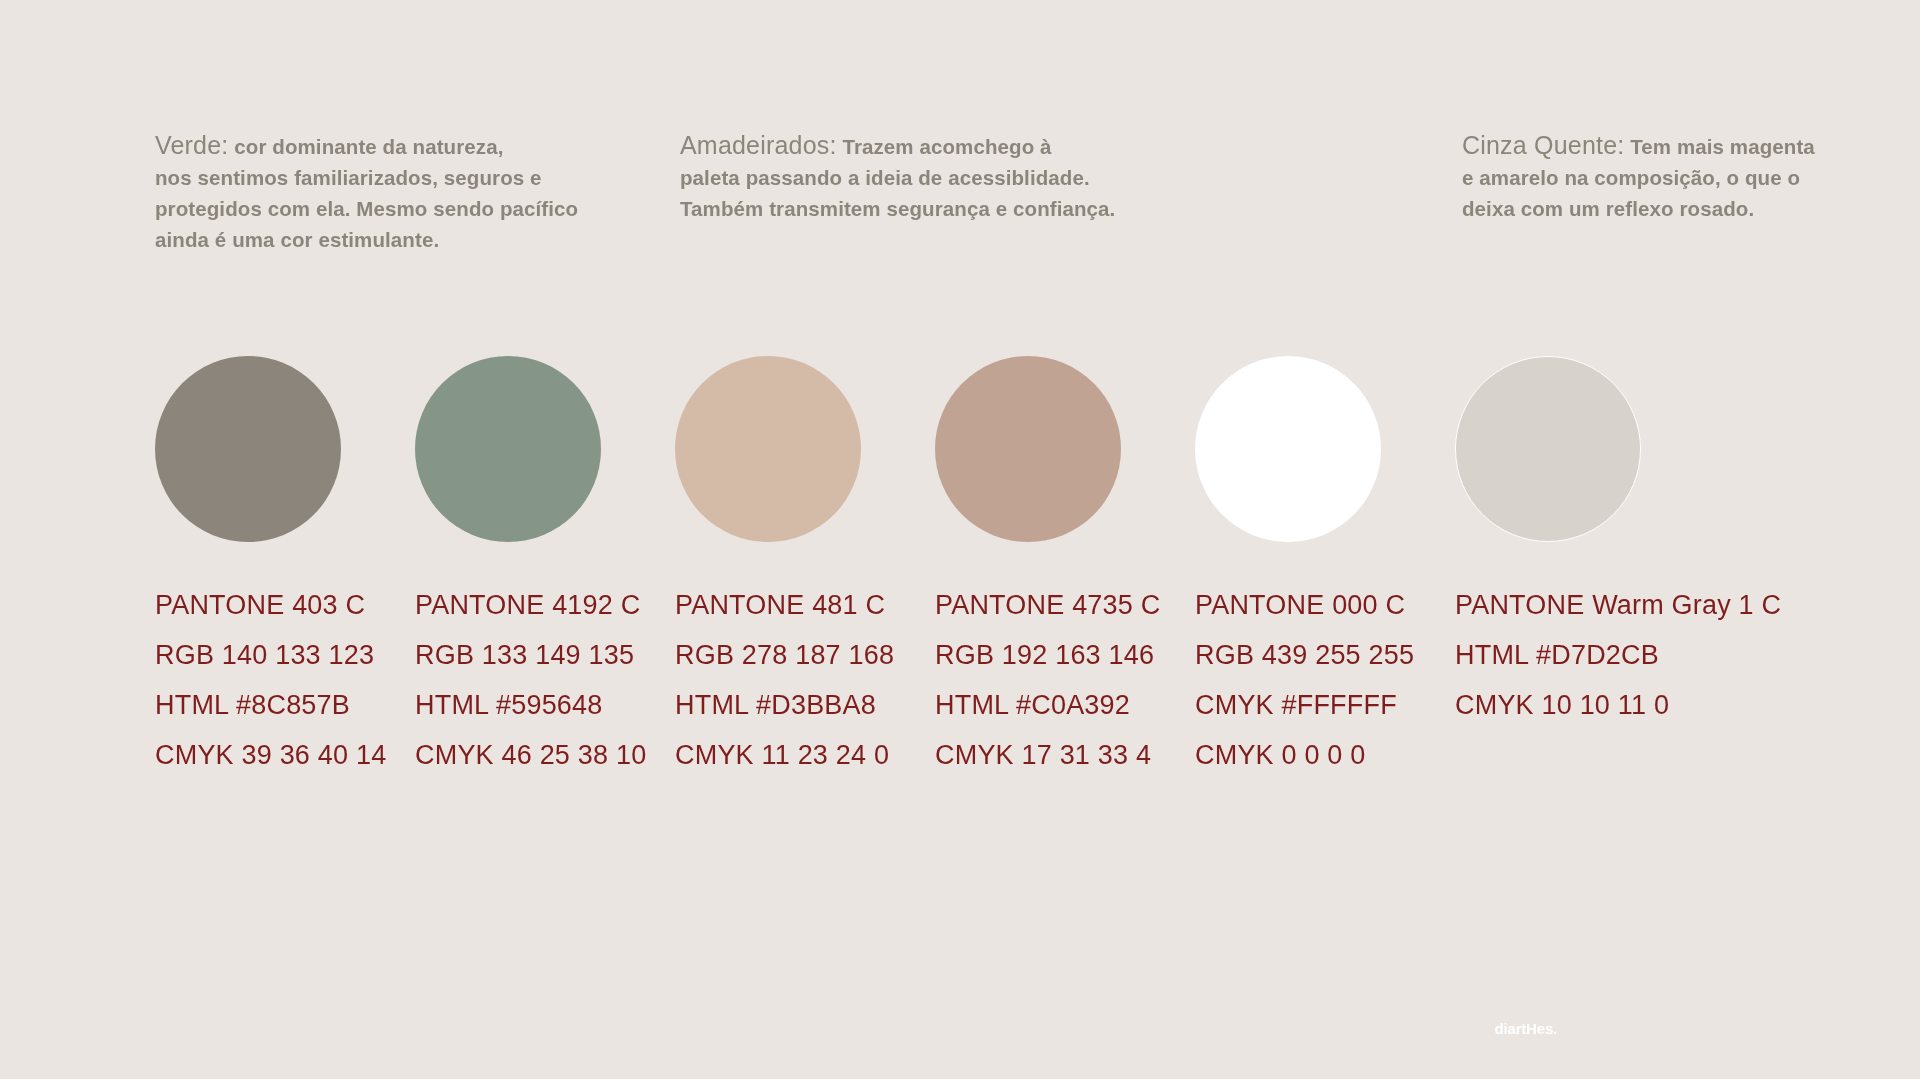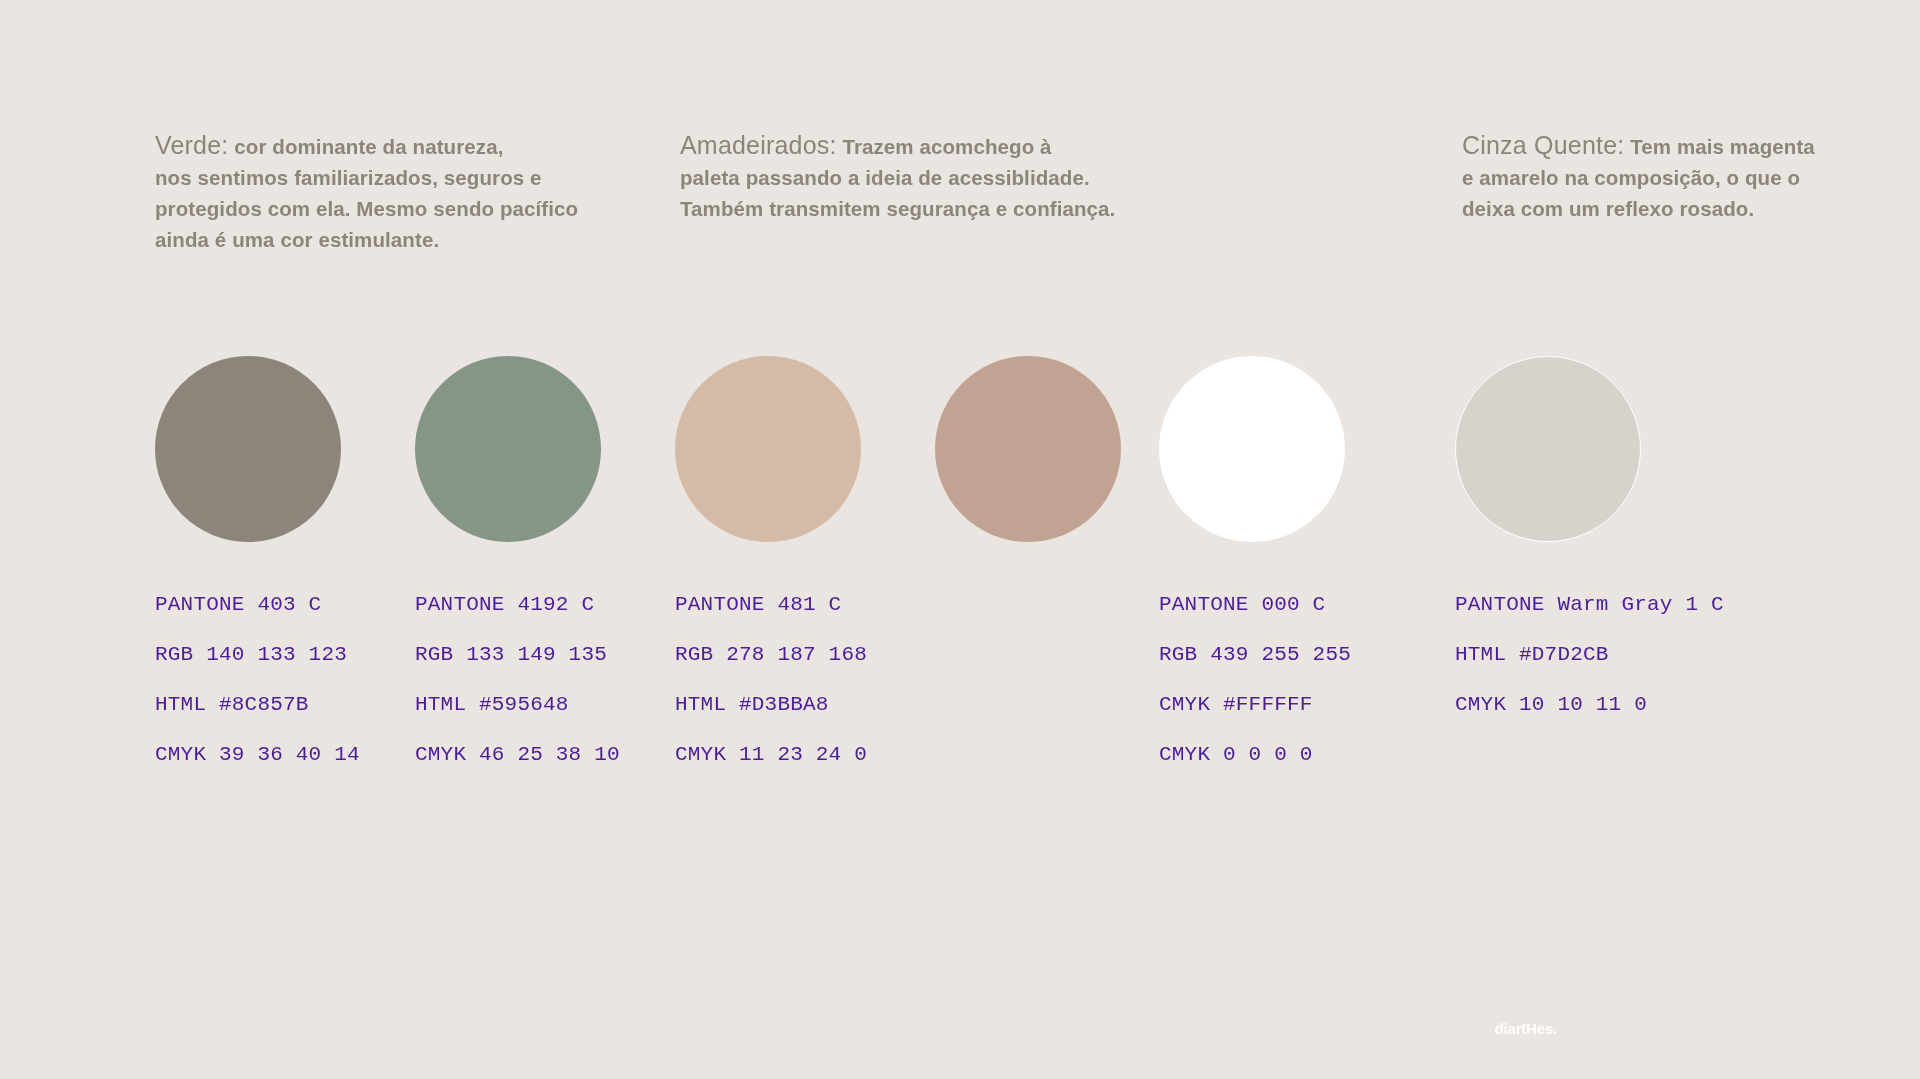--- a/index.html
+++ b/index.html
@@ -81,27 +81,26 @@
 
   .swatch .disc.ringed {
     border: 1.5px solid #FFFFFF;
   }
 
   .swatch .info {
     margin-top: 38px;
   }
 
   .swatch .line {
-    font-size: 21px;
+    font-size: 27px;
     line-height: 50px;
     font-weight: 400;
-    color: #4c1d95;
+    color: #7f1d1d;
     white-space: nowrap;
     letter-spacing: 0.2px;
-    font-family: Liberation Mono, monospace;
   }
 
   
   .logo {
     position: absolute;
     right: 45px;
     bottom: 42px;
     color: #FFFFFF;
     font-size: 15px;
     font-weight: 700;
@@ -172,23 +171,29 @@
       <div class="info">
         <div class="line">PANTONE 481 C</div>
         <div class="line">RGB 278 187 168</div>
         <div class="line">HTML #D3BBA8</div>
         <div class="line">CMYK 11 23 24 0</div>
       </div>
     </div>
 
     <div class="swatch" style="left:780px">
       <div class="disc" style="background: rgb(192, 163, 146);"></div>
-    </div>
-
-    <div class="swatch" style="left:1004px">
+      <div class="info">
+        <div class="line">PANTONE 4735 C</div>
+        <div class="line">RGB 192 163 146</div>
+        <div class="line">HTML #C0A392</div>
+        <div class="line">CMYK 17 31 33 4</div>
+      </div>
+    </div>
+
+    <div class="swatch" style="left:1040px">
       <div class="disc" style="background: rgb(255, 255, 255);"></div>
       <div class="info">
         <div class="line">PANTONE 000 C</div>
         <div class="line">RGB 439 255 255</div>
         <div class="line">CMYK #FFFFFF</div>
         <div class="line">CMYK 0 0 0 0</div>
       </div>
     </div>
 
     <div class="swatch" style="left:1300px">

